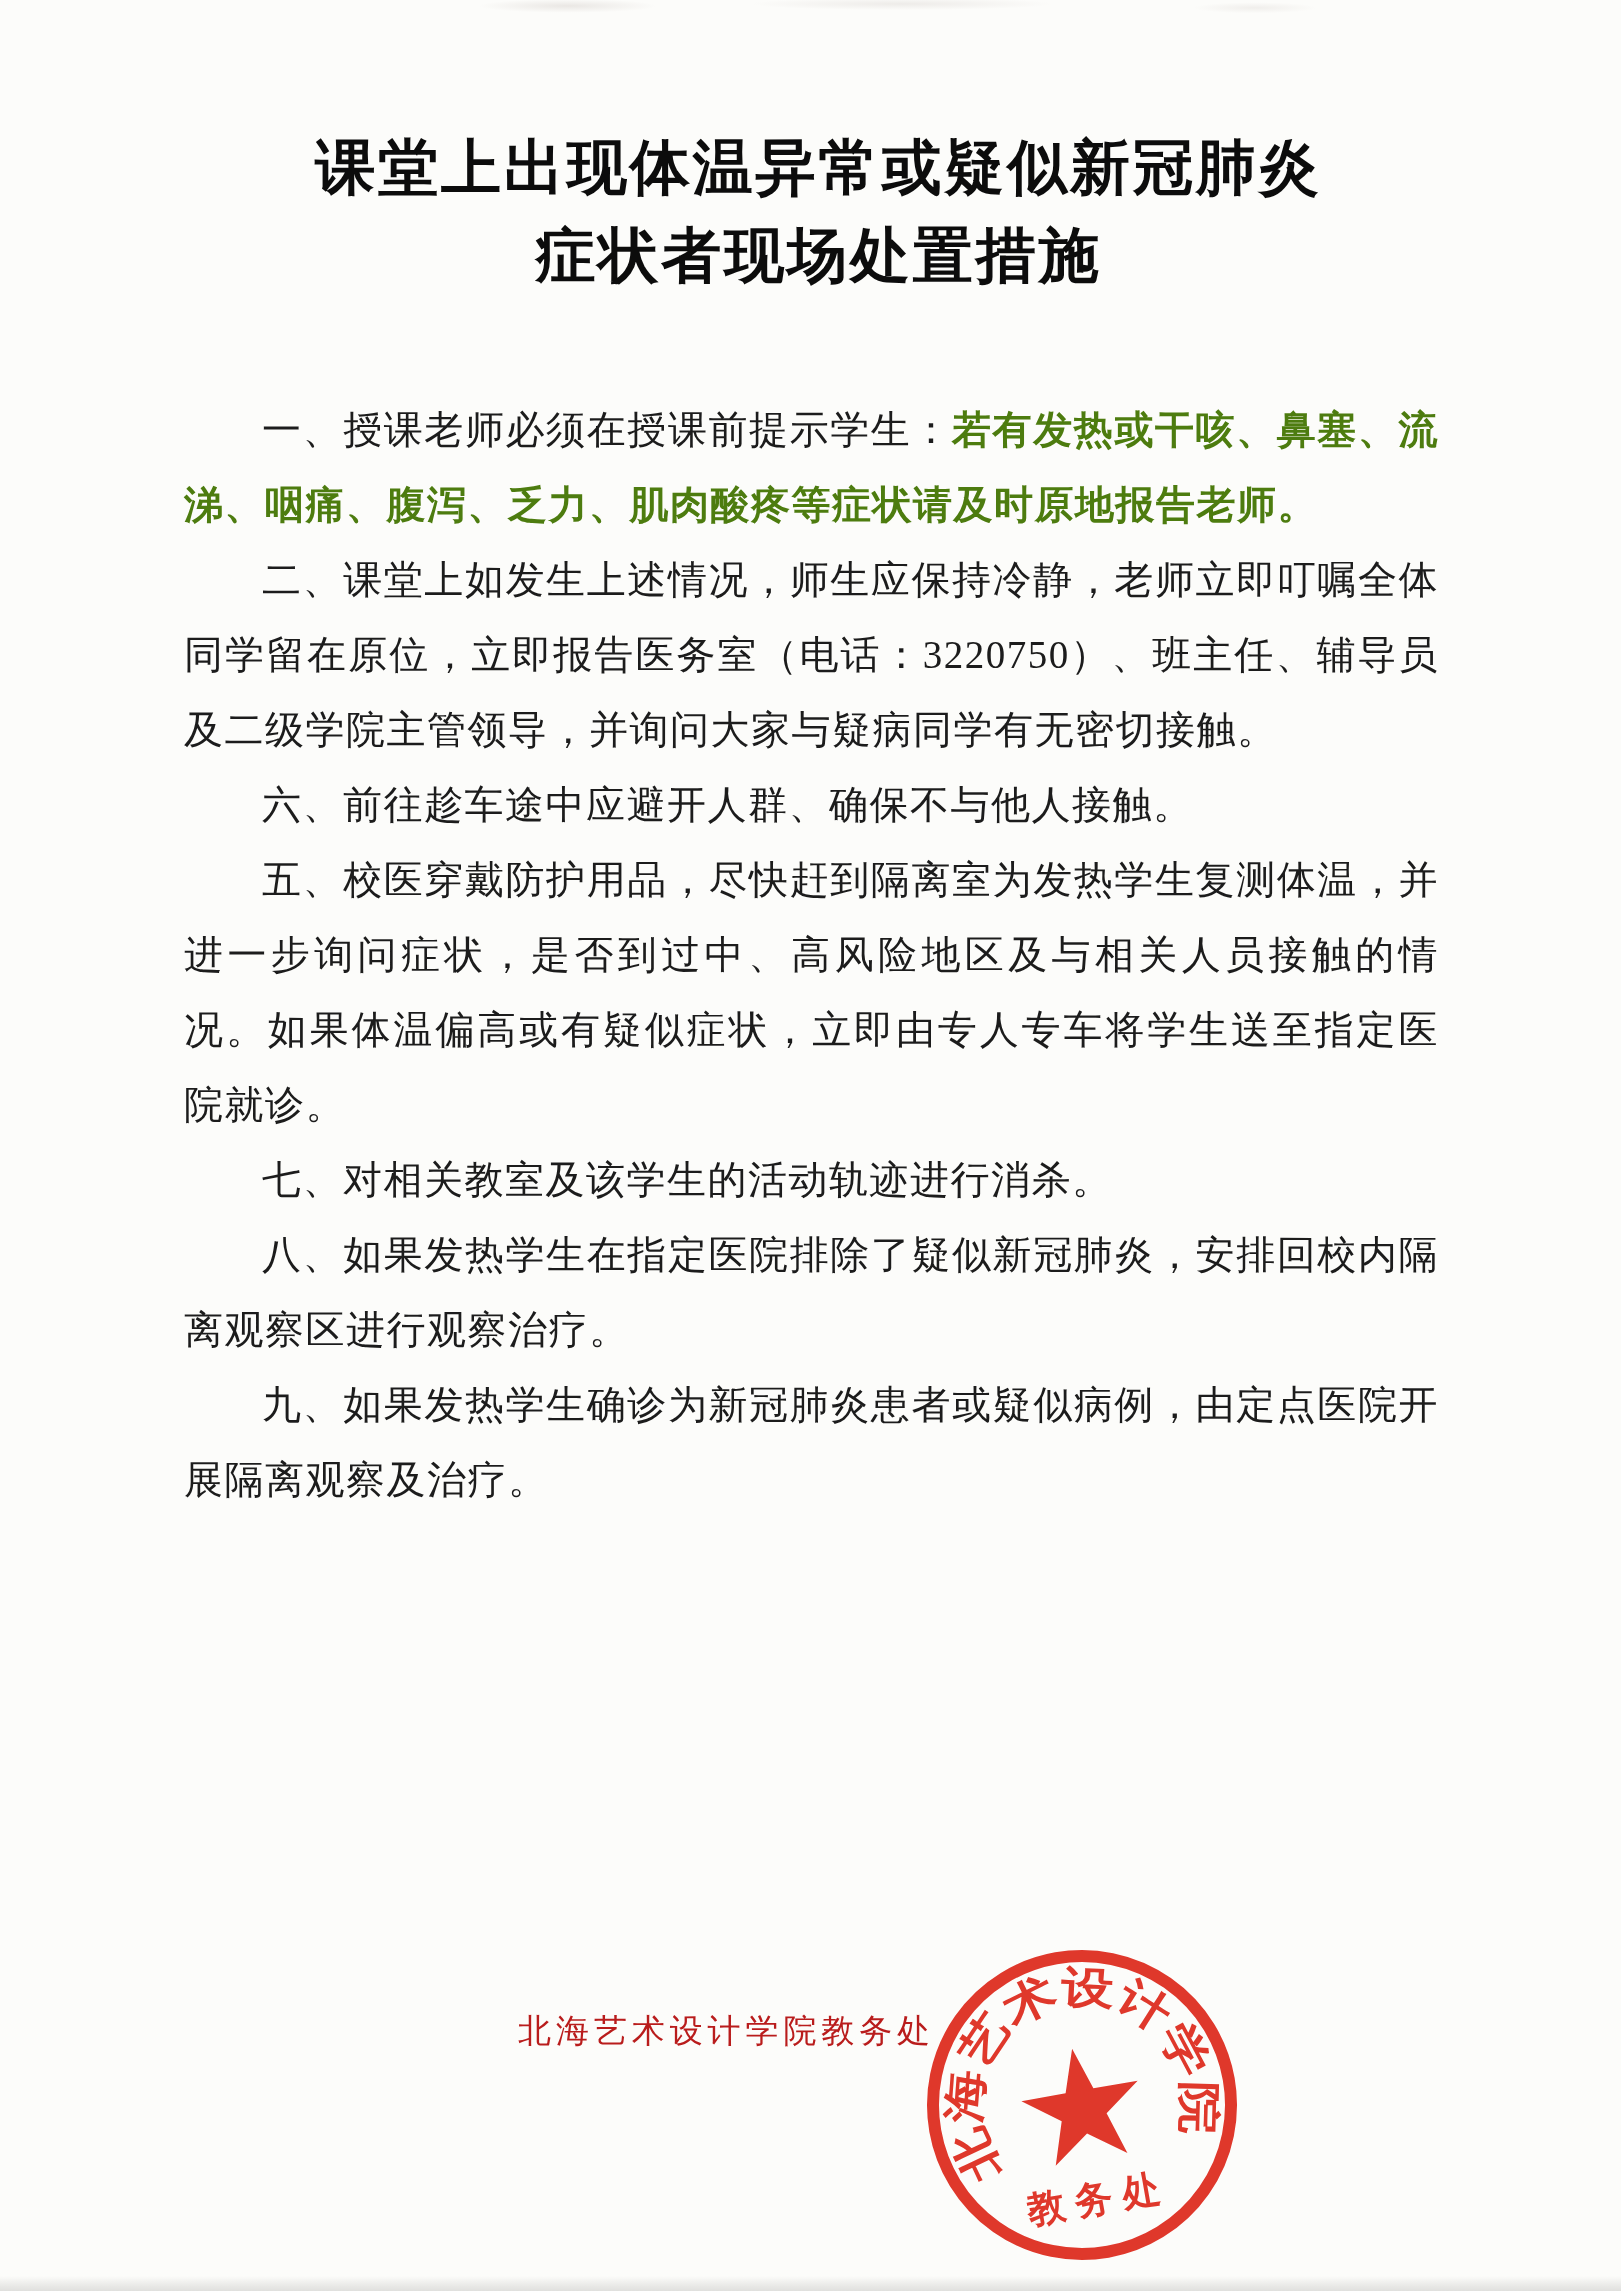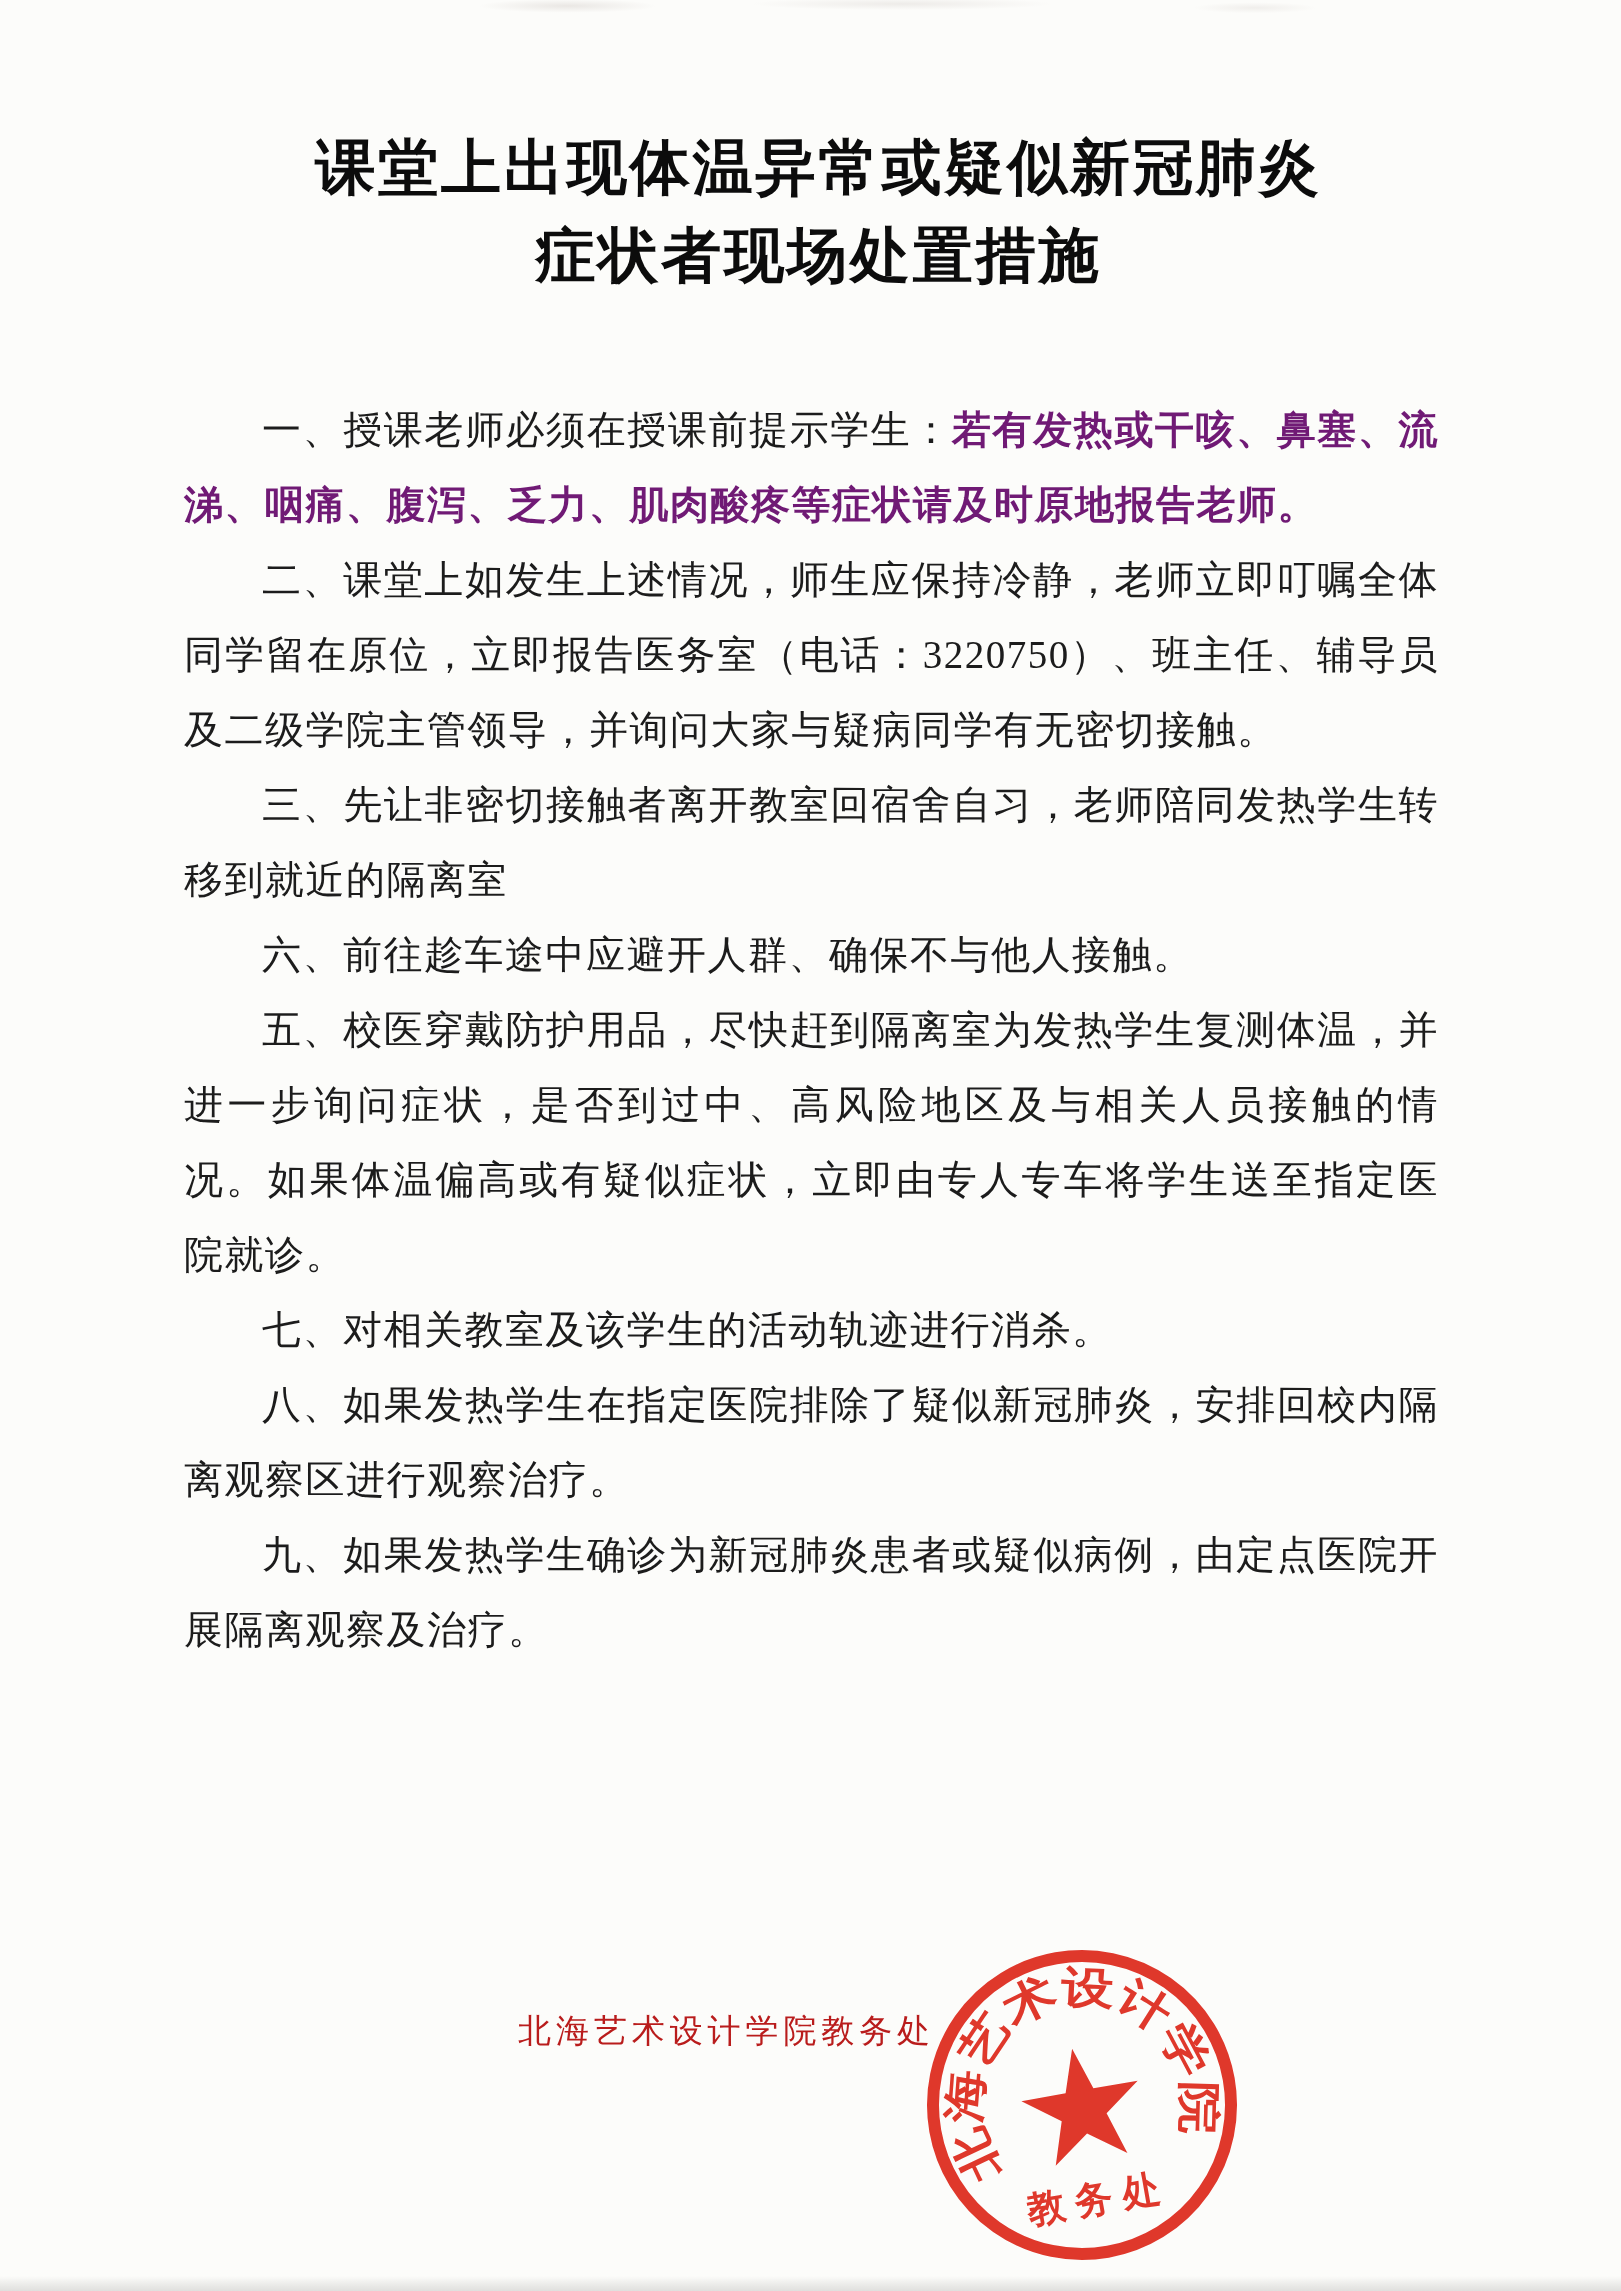--- a/index.html
+++ b/index.html
@@ -33,21 +33,21 @@
   }
   .doc-title .tline { display: block; }
 
   .body-text {
     position: absolute; left: 184px; top: 392px; width: 1255px;
     font-size: 39px; line-height: 75px; color: #1c1c1c;
     text-align: justify; text-justify: inter-character;
     letter-spacing: 1.5px;
   }
   .body-text p { margin: 0; text-indent: 2em; }
-  .body-text b { font-weight: 700; color: #701a75; }
+  .body-text b { font-weight: 700; color: #4d7c0f; }
 
   .signature {
     position: absolute; top: 2009px; right: 686px;
     font-size: 33px; letter-spacing: 4.9px; color: #b91c1c;
     white-space: nowrap;
   }
 
   .stamp {
     position: absolute; left: 922px; top: 1945px;
     width: 320px; height: 320px;
@@ -66,21 +66,20 @@
   <div class="scan-noise-top"></div>
 
   <h1 class="doc-title">
     <span class="tline">课堂上出现体温异常或疑似新冠肺炎</span>
     <span class="tline">症状者现场处置措施</span>
   </h1>
 
   <div class="body-text">
     <p><span>一、授课老师必须在授课前提示学生：</span><b>若有发热或干咳、鼻塞、流涕、咽痛、腹泻、乏力、肌肉酸疼等症状请及时原地报告老师。</b></p>
     <p>二、课堂上如发生上述情况，师生应保持冷静，老师立即叮嘱全体同学留在原位，立即报告医务室（电话：3220750）、班主任、辅导员及二级学院主管领导，并询问大家与疑病同学有无密切接触。</p>
-    <p>三、先让非密切接触者离开教室回宿舍自习，老师陪同发热学生转移到就近的隔离室</p>
     <p>六、前往趁车途中应避开人群、确保不与他人接触。</p>
     <p>五、校医穿戴防护用品，尽快赶到隔离室为发热学生复测体温，并进一步询问症状，是否到过中、高风险地区及与相关人员接触的情况。如果体温偏高或有疑似症状，立即由专人专车将学生送至指定医院就诊。</p>
     <p>七、对相关教室及该学生的活动轨迹进行消杀。</p>
     <p>八、如果发热学生在指定医院排除了疑似新冠肺炎，安排回校内隔离观察区进行观察治疗。</p>
     <p>九、如果发热学生确诊为新冠肺炎患者或疑似病例，由定点医院开展隔离观察及治疗。</p>
   </div>
 
   <div class="signature">北海艺术设计学院教务处</div>
 
   <div class="stamp">

